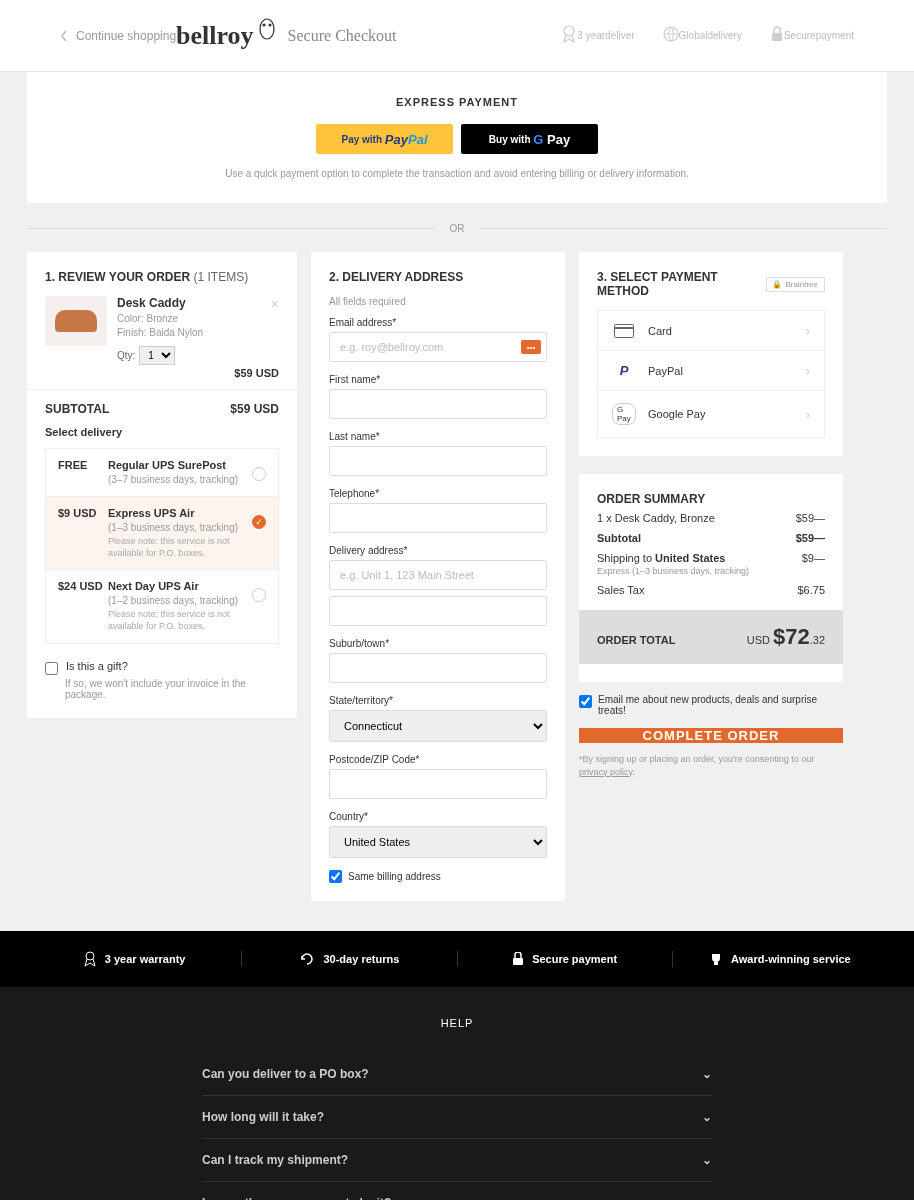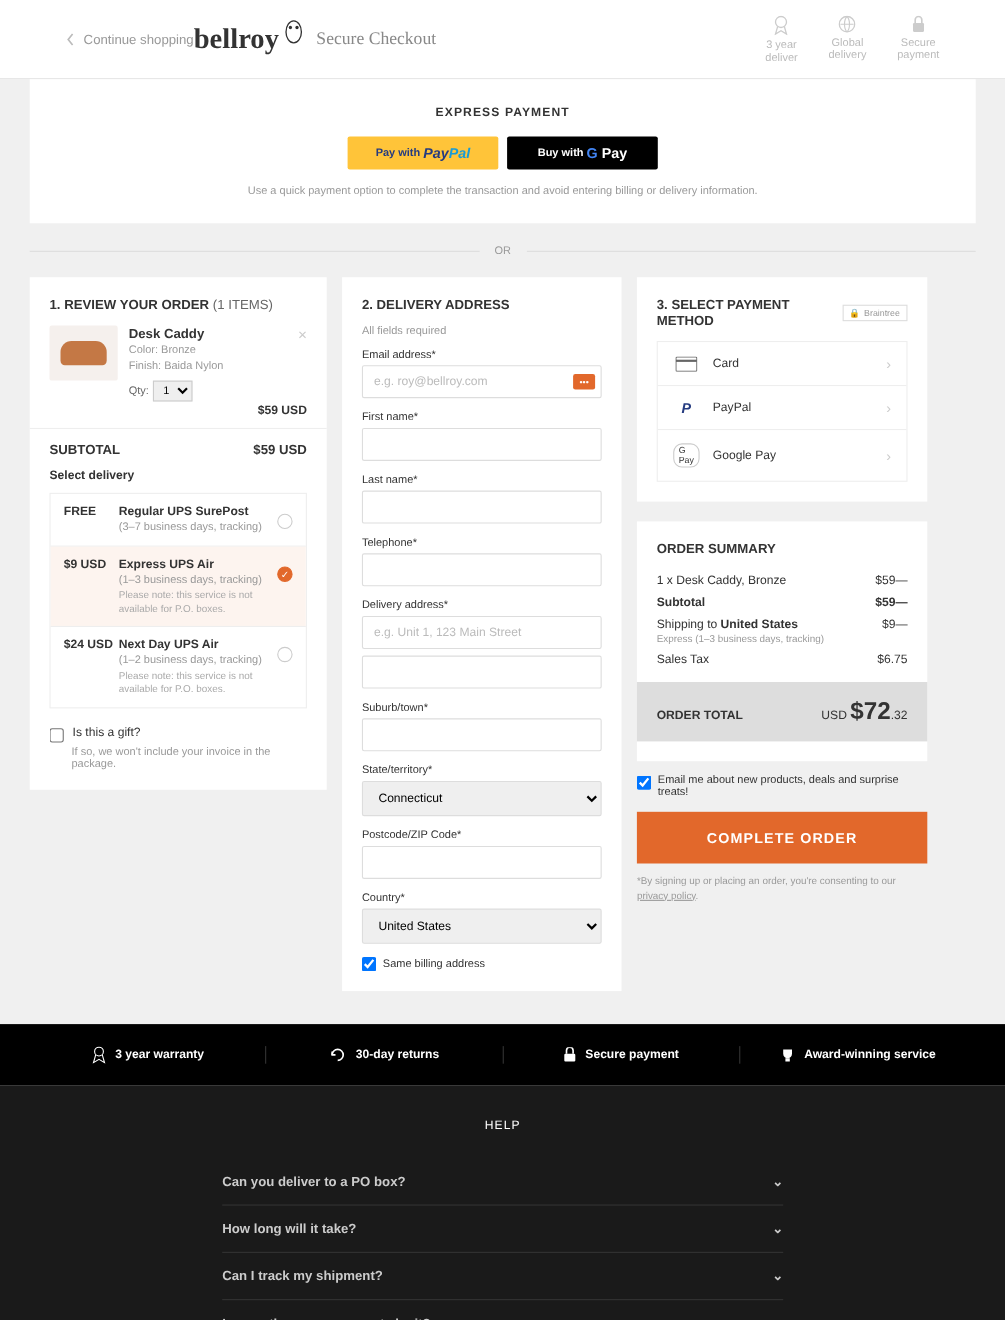--- a/index.html
+++ b/index.html
@@ -4,21 +4,21 @@
 <style>
 *{box-sizing:border-box;margin:0;padding:0}
 body{font-family:-apple-system,BlinkMacSystemFont,"Segoe UI",Arial,sans-serif;font-size:13px;color:#333;background:#f0f0f0}
 .header{background:#fff;height:72px;display:flex;align-items:center;padding:0 60px;border-bottom:1px solid #e5e5e5}
 .back-link{display:flex;align-items:center;color:#999;font-size:12px;cursor:pointer}
 .back-link svg{margin-right:8px}
 .brand{flex:1;display:flex;justify-content:flex-start;align-items:center}
 .brand-logo{font-family:Georgia,serif;font-size:26px;font-weight:600;color:#333;margin-right:10px;display:flex;align-items:center}
 .brand-sub{font-family:Georgia,serif;font-size:16px;color:#888}
 .trust-items{display:flex;gap:28px}
-.trust-item{display:flex;flex-direction:column;align-items:center;color:#bbb;font-size:10px;text-align:center}
+.trust-item{display:flex;align-items:center;color:#bbb;font-size:10px;text-align:center}
 .trust-item svg{margin-bottom:4px}
 .container{max-width:860px;margin:0 auto;padding:0}
 .express{background:#fff;margin:0 0 20px;padding:24px;text-align:center}
 .express-title{font-size:11px;letter-spacing:1px;font-weight:600;margin-bottom:16px}
 .pay-btns{display:flex;justify-content:center;gap:8px;margin-bottom:14px}
 .pay-btn{width:137px;height:30px;border:none;border-radius:2px;display:flex;align-items:center;justify-content:center;cursor:pointer;font-size:10px;font-weight:600}
 .paypal-btn{background:#ffc439;color:#253b80}
 .gpay-btn{background:#000;color:#fff}
 .express-hint{font-size:10px;color:#999}
 .or-divider{display:flex;align-items:center;margin:0 0 18px}
@@ -72,30 +72,30 @@
 .pay-card{background:#fff;padding:18px;margin-bottom:18px}
 .pay-hdr{display:flex;justify-content:space-between;align-items:center;margin-bottom:12px}
 .braintree{font-size:8px;color:#999;border:1px solid #ddd;padding:2px 6px;display:flex;align-items:center;gap:3px}
 .pm-list{border:1px solid #eee}
 .pm-opt{display:flex;align-items:center;padding:12px 14px;border-bottom:1px solid #eee;cursor:pointer;position:relative}
 .pm-opt:last-child{border-bottom:none}
 .pm-ico{width:24px;margin-right:12px;display:flex;align-items:center;justify-content:center}
 .pm-name{flex:1;font-size:11px}
 .pm-chev{color:#ccc}
 .summary{background:#fff;padding:18px}
-.sum-title{font-size:12px;font-weight:600;margin-bottom:16px}
+.sum-title{font-size:12px;font-weight:600;margin-bottom:6px}
 .sum-row{display:flex;justify-content:space-between;font-size:11px;margin-bottom:8px}
 .sum-sub{font-size:9px;color:#999;margin-top:-6px;margin-bottom:8px}
 .total-row{background:#ddd;margin:14px -18px 0;padding:14px 18px;display:flex;justify-content:space-between;align-items:baseline}
 .total-lbl{font-size:11px;font-weight:600}
 .total-amt{font-size:11px}
 .total-big{font-size:22px;font-weight:600}
 .email-cb{display:flex;align-items:flex-start;font-size:10px;margin:12px 0}
 .email-cb input{margin-right:6px;margin-top:1px}
-.complete-btn{width:100%;background:#e2682b;color:#fff;border:none;padding:16px;font-size:13px;font-weight:600;letter-spacing:1px;cursor:pointer;margin-bottom:10px}
+.complete-btn{width:100%;background:#e2682b;color:#fff;border:none;padding:0;font-size:13px;font-weight:600;letter-spacing:1px;cursor:pointer;margin-bottom:10px}
 .consent{font-size:9px;color:#999;line-height:1.4}
 .consent a{color:#999}
 .footer-bar{background:#000;color:#fff;padding:20px 0;margin-top:30px}
 .footer-items{max-width:860px;margin:0 auto;display:flex;justify-content:space-between}
 .footer-item{display:flex;align-items:center;gap:8px;font-size:11px;font-weight:600;border-right:1px solid #333;flex:1;justify-content:center}
 .footer-item:last-child{border-right:none}
 .help-sec{background:#1a1a1a;color:#fff;padding:30px 0 40px}
 .help-title{text-align:center;font-size:11px;letter-spacing:1px;font-weight:400;margin-bottom:24px}
 .faq-list{max-width:510px;margin:0 auto}
 .faq-item{display:flex;justify-content:space-between;align-items:center;padding:14px 0;border-bottom:1px solid #333;cursor:pointer;font-size:12px;font-weight:600;color:#ccc}

